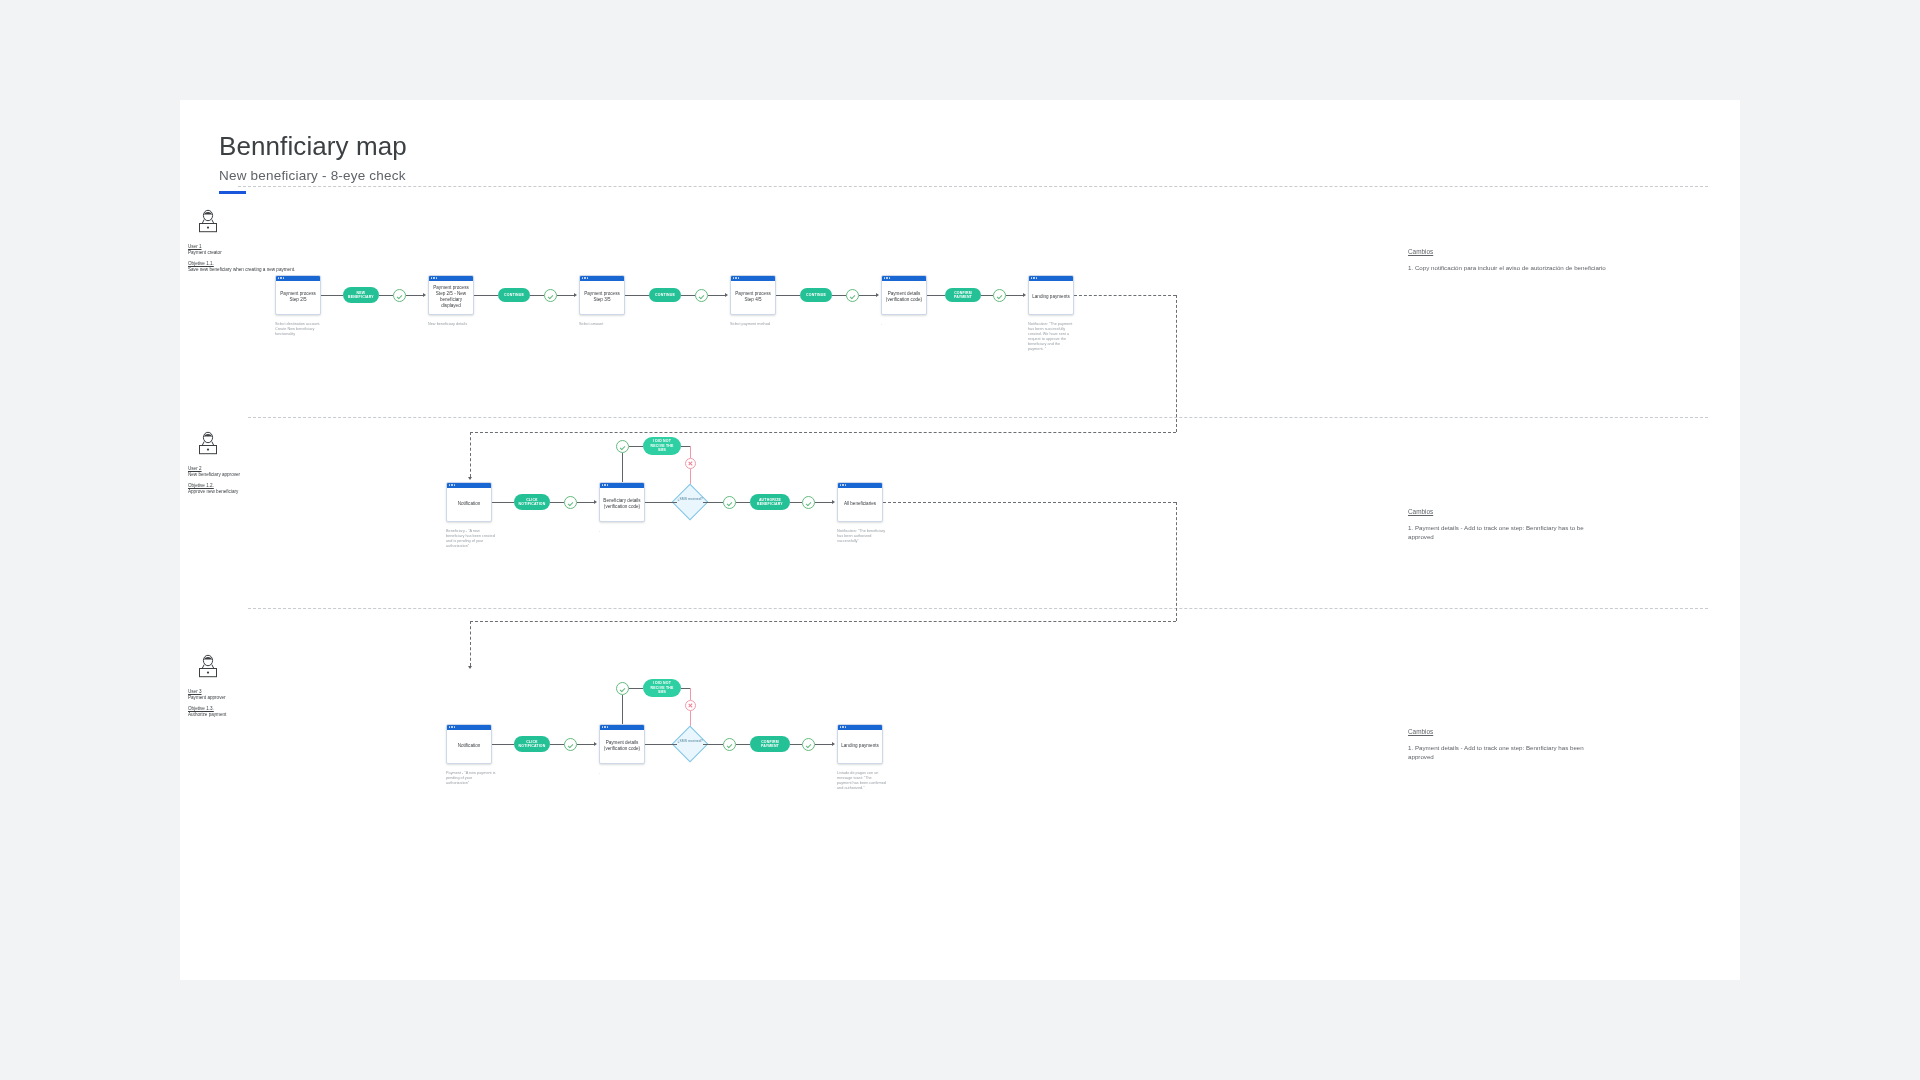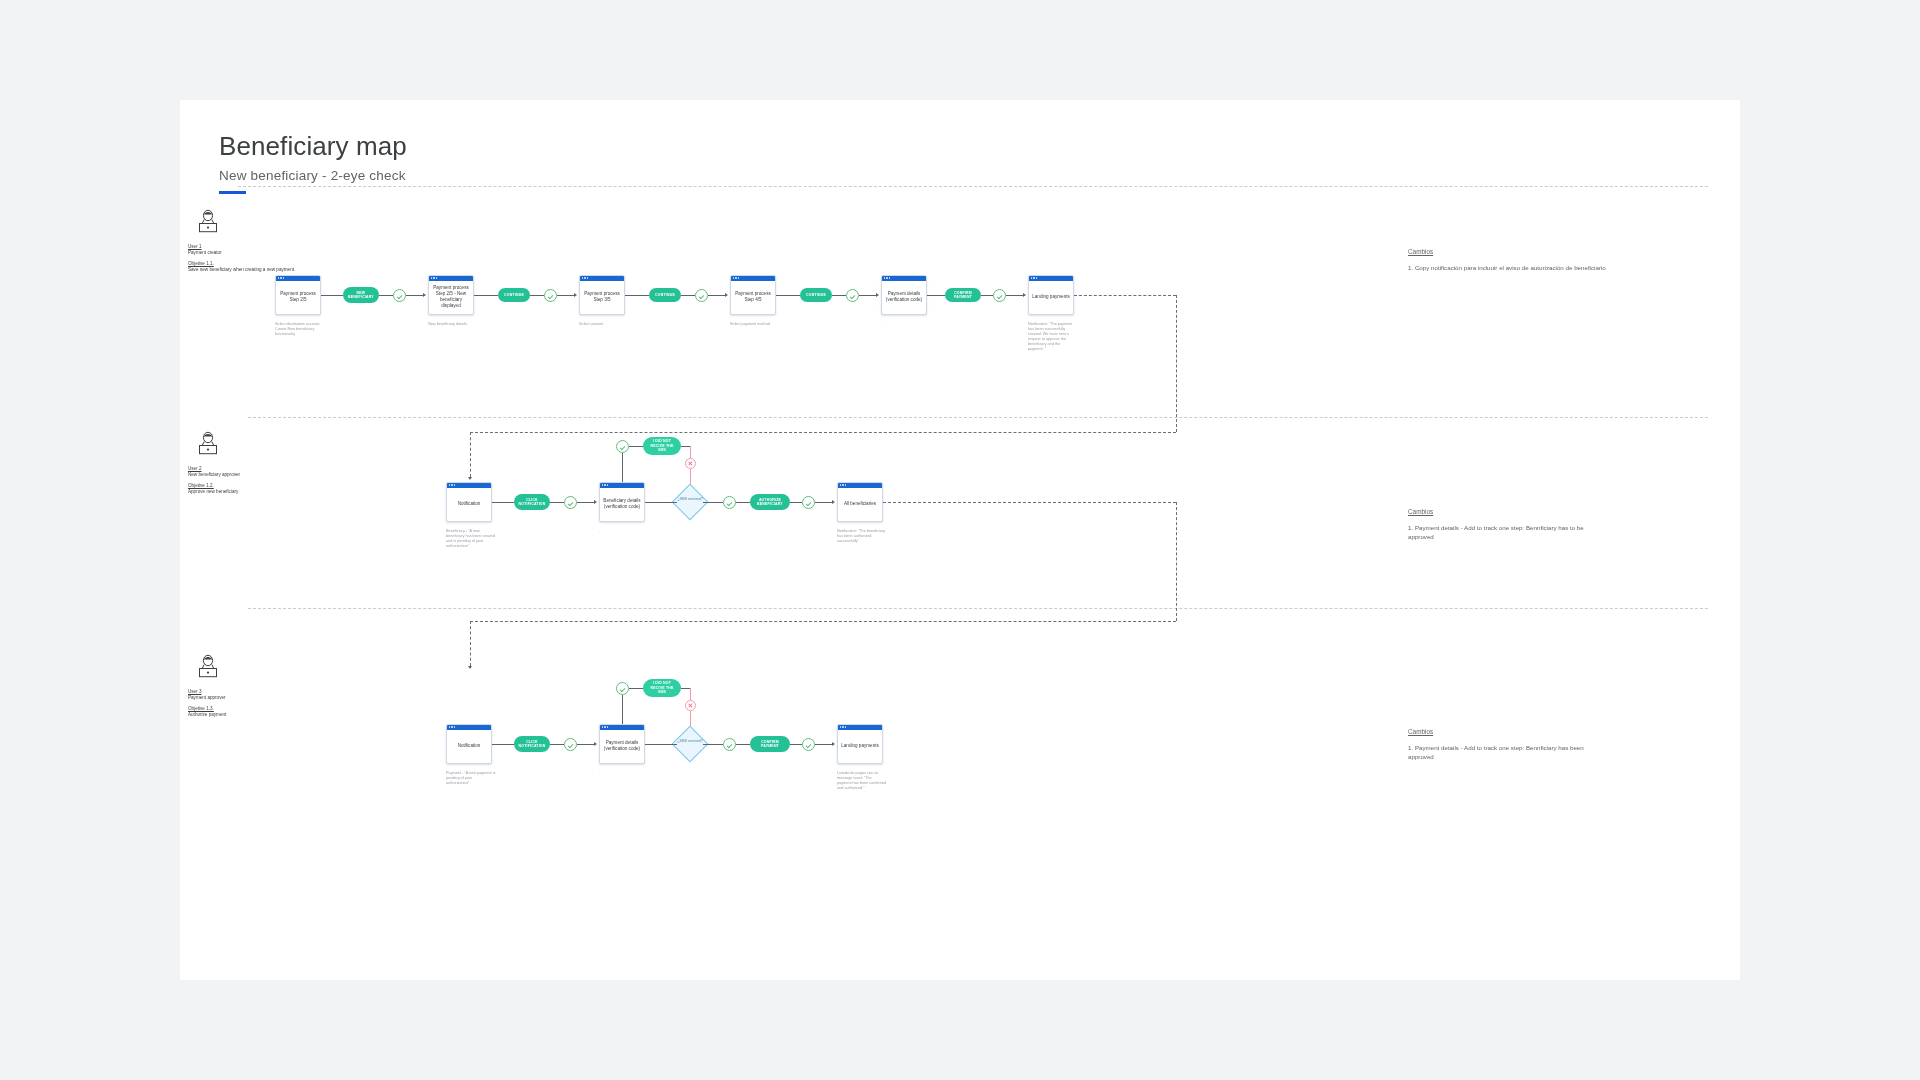--- a/index.html
+++ b/index.html
@@ -133,22 +133,22 @@
     margin-bottom: 8px;
   }
   .note-body { font-size: 6.2px; color: #5f6368; line-height: 9px; }
 </style>
 </head>
 <body>
 
 <div class="canvas">
 
   <div class="hdr">
-    <div class="hdr-title">Beneficiary map</div>
-    <div class="hdr-sub">New beneficiary -  2-eye check</div>
+    <div class="hdr-title">Bennficiary map</div>
+    <div class="hdr-sub">New beneficiary -  8-eye check</div>
     <div class="hdr-rule"></div>
   </div>
 
   <div class="lane-sep" style="left:58px;  top:86px;  width:1470px;"></div>
   <div class="lane-sep" style="left:68px;  top:317px; width:1460px;"></div>
   <div class="lane-sep" style="left:68px;  top:508px; width:1460px;"></div>
 
   <div class="persona" style="left:8px; top:108px;">
     <svg class="persona-icon" viewBox="0 0 24 26">
       <ellipse cx="12" cy="7.5" rx="4.6" ry="5.2" fill="none" stroke="#3c4043" stroke-width="1"></ellipse>

